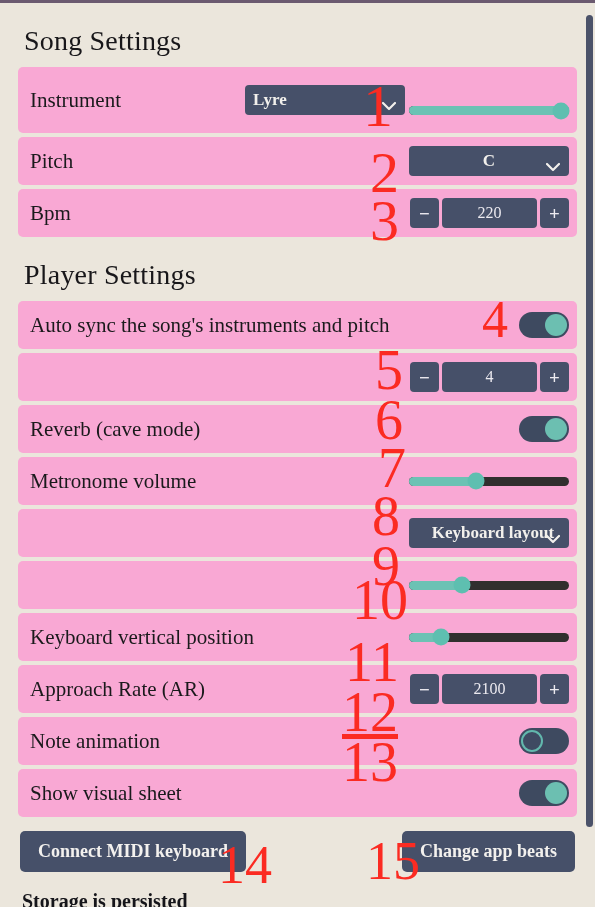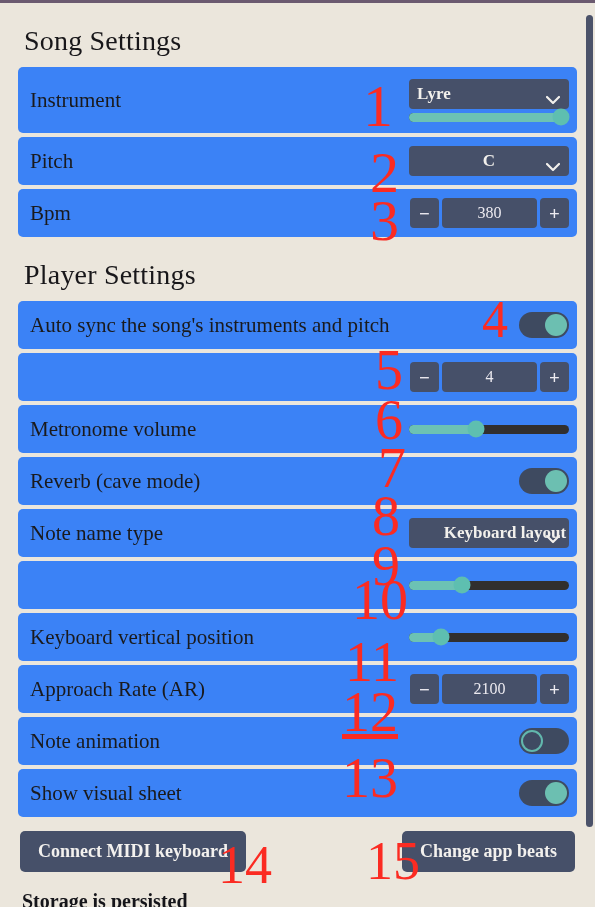--- a/index.html
+++ b/index.html
@@ -33,42 +33,42 @@
     font-size: 28px;
     font-weight: normal;
     color: #18171a;
     letter-spacing: 0.2px;
     margin: 0;
     padding: 22px 0 10px 6px;
   }
   .section-title.second { padding-top: 18px; }
 
   .row {
-    background: #3b82f6;
+    background: #f9a8d4;
     border-radius: 5px;
     height: 48px;
     margin-bottom: 4px;
     display: flex;
     align-items: center;
     padding: 0 8px 0 12px;
     box-sizing: border-box;
     position: relative;
   }
   .row.tall { height: 66px; }
   .row-label {
     font-size: 21px;
     color: #1a1a1c;
     font-weight: normal;
     white-space: nowrap;
     flex: 0 0 auto;
   }
   .row-control {
     margin-left: auto;
     display: flex;
-    flex-direction: column;
+    flex-direction: row;
     align-items: flex-end;
     justify-content: center;
     gap: 4px;
   }
 
   
   .select {
     width: 160px;
     height: 30px;
     background: #465069;
@@ -91,21 +91,21 @@
     transform: translateY(-50%);
     width: 14px; height: 9px;
     color: #f2f0ec;
   }
   .select.overflow-text {
     justify-content: center;
     overflow: visible;
   }
   .select.overflow-text .sel-text {
     position: relative;
-    left: 16px;
+    left: 4px;
     font-family: Liberation Serif, serif;
   }
 
   
   .slider {
     width: 160px;
     height: 9px;
     background: #312f2e;
     border-radius: 6px;
     position: relative;
@@ -270,21 +270,21 @@
         </span>
       </div>
     </div>
   </div>
 
   <div class="row">
     <span class="row-label">Bpm</span>
     <div class="row-control">
       <div class="stepper">
         <div class="step-btn">−</div>
-        <div class="step-val">380</div>
+        <div class="step-val">220</div>
         <div class="step-btn">+</div>
       </div>
     </div>
   </div>
 
   <h2 class="section-title second">Player Settings</h2>
 
   <div class="row">
     <span class="row-label">Auto sync the song's instruments and pitch</span>
     <div class="row-control">
@@ -298,40 +298,39 @@
     <div class="row-control">
       <div class="stepper">
         <div class="step-btn">−</div>
         <div class="step-val">4</div>
         <div class="step-btn">+</div>
       </div>
     </div>
   </div>
 
   <div class="row">
+    <span class="row-label">Reverb (cave mode)</span>
+    <div class="row-control">
+      <div class="toggle on">
+          <div class="knob"></div>
+        </div>
+    </div>
+  </div>
+
+  <div class="row">
     <span class="row-label">Metronome volume</span>
     <div class="row-control">
       <div class="slider">
         <div class="fill" style="width:42%"></div>
         <div class="thumb" style="left:42%"></div>
       </div>
     </div>
   </div>
 
   <div class="row">
-    <span class="row-label">Reverb (cave mode)</span>
-    <div class="row-control">
-      <div class="toggle on">
-          <div class="knob"></div>
-        </div>
-    </div>
-  </div>
-
-  <div class="row">
-    <span class="row-label">Note name type</span>
     <div class="row-control">
       <div class="select overflow-text">
         <span class="sel-text">Keyboard layout</span>
         <span class="chev">
           <svg viewBox="0 0 14 9" width="14" height="9">
               <path d="M1 1.5 L7 7.5 L13 1.5" stroke="#f2f0ec" stroke-width="2.2" fill="none" stroke-linecap="round" stroke-linejoin="round"></path>
             </svg>
         </span>
       </div>
     </div>
@@ -401,15 +400,15 @@
 <span class="anno" style="left:370px; top:192px; font-size:58px;">3</span>
 <span class="anno" style="left:482px; top:294px; font-size:52px;">4</span>
 <span class="anno" style="left:375px; top:342px; font-size:56px;">5</span>
 <span class="anno" style="left:375px; top:392px; font-size:56px;">6</span>
 <span class="anno" style="left:378px; top:440px; font-size:56px;">7</span>
 <span class="anno" style="left:372px; top:488px; font-size:56px;">8</span>
 <span class="anno" style="left:372px; top:538px; font-size:56px;">9</span>
 <span class="anno" style="left:340px; top:572px; font-size:56px;margin-left:12px;">10</span>
 <span class="anno" style="left:345px; top:634px; font-size:56px;">11</span>
 <span class="anno" style="left:342px; top:684px; font-size:56px;text-decoration:underline;">12</span>
-<span class="anno" style="left:342px; top:750px; font-size:56px;">13</span>
+<span class="anno" style="left:342px; top:734px; font-size:56px;">13</span>
 <span class="anno" style="left:218px; top:838px; font-size:54px;text-align:right;">14</span>
 <span class="anno" style="left:366px; top:834px; font-size:54px;">15</span>
 
 </body></html>

